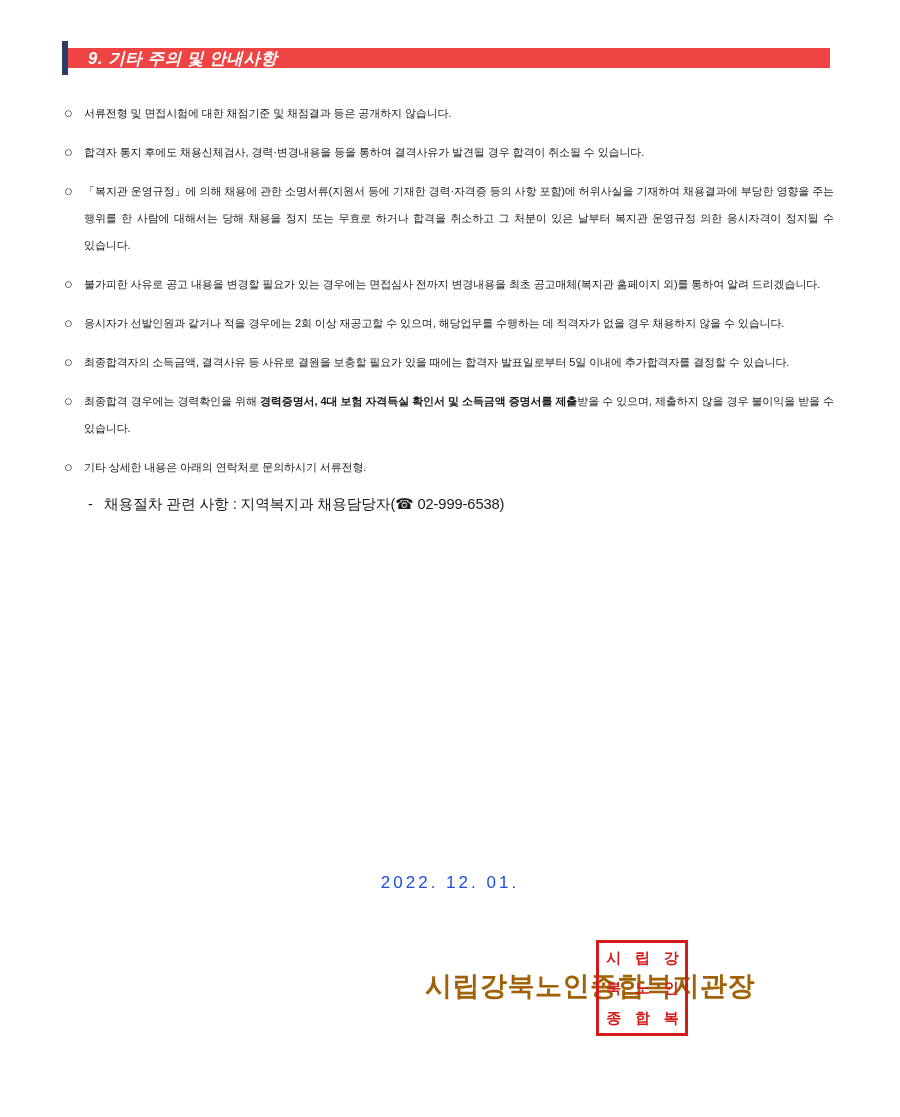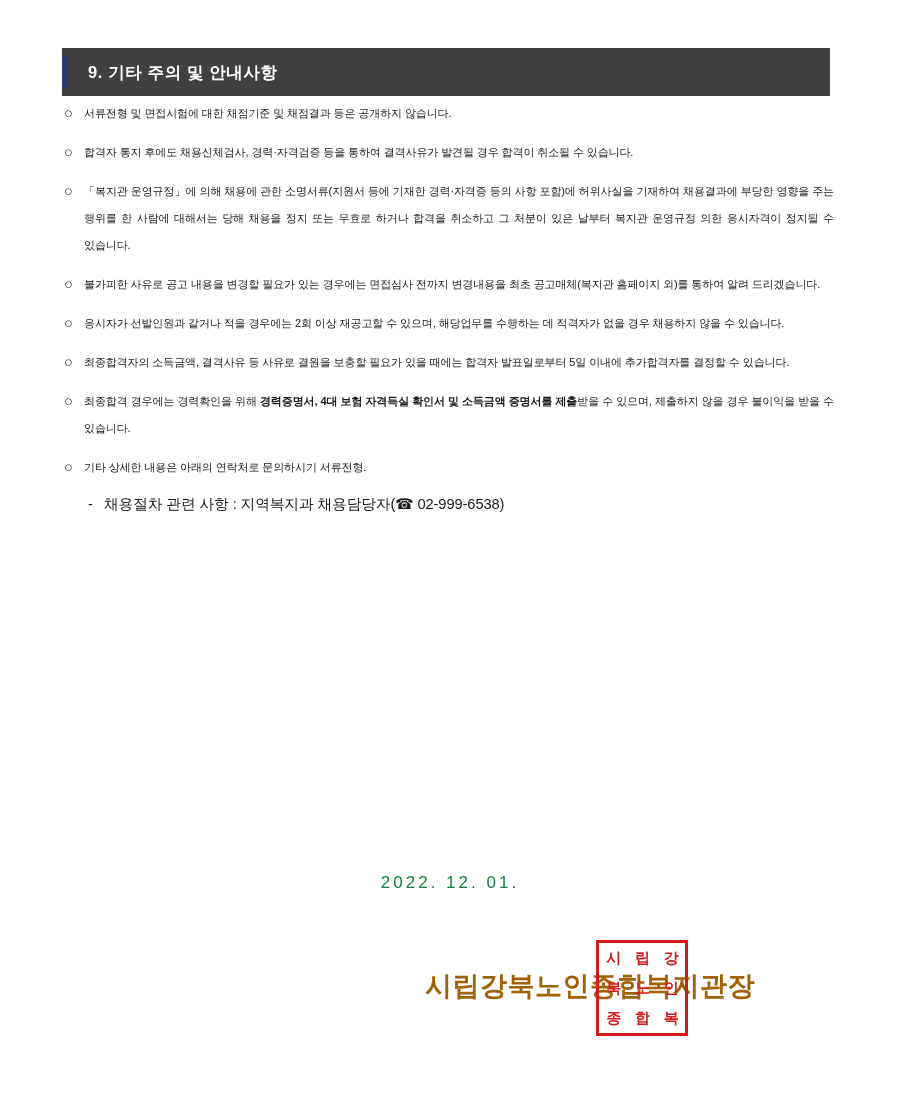--- a/index.html
+++ b/index.html
@@ -21,25 +21,26 @@
     height: 1117px;
     box-sizing: border-box;
     padding: 0;
   }
   
   .section-header {
     position: absolute;
     left: 62px;
     top: 48px;
     width: 768px;
-    height: 48px;
-    background: #404040;
+    height: 20px;
+    background: #ef4444;
     display: flex;
     align-items: center;
     box-sizing: border-box;
+    font-style: italic;
   }
   .section-header .bar-accent {
     width: 6px;
     height: 34px;
     background: #2d3b68;
     flex: 0 0 6px;
   }
   .section-header .title {
     color: #ffffff;
     font-size: 16.5px;
@@ -108,21 +109,21 @@
 
   
   .date-line {
     position: absolute;
     left: 0;
     top: 873px;
     width: 900px;
     text-align: center;
     font-size: 17px;
     letter-spacing: 3px;
-    color: #15803d;
+    color: #1d4ed8;
   }
 
   
   .signature {
     position: absolute;
     left: 0;
     top: 968px;
     width: 755px;
     text-align: right;
     font-size: 27px;
@@ -170,21 +171,21 @@
 
   <div class="content">
 
     <div class="item">
       <div class="marker">○</div>
       <div class="text">서류전형 및 면접시험에 대한 채점기준 및 채점결과 등은 공개하지 않습니다.</div>
     </div>
 
     <div class="item">
       <div class="marker">○</div>
-      <div class="text">합격자 통지 후에도 채용신체검사, 경력·자격검증 등을 통하여 결격사유가 발견될 경우 합격이 취소될 수 있습니다.</div>
+      <div class="text">합격자 통지 후에도 채용신체검사, 경력·변경내용을 등을 통하여 결격사유가 발견될 경우 합격이 취소될 수 있습니다.</div>
     </div>
 
     <div class="item">
       <div class="marker">○</div>
       <div class="text">「복지관 운영규정」에 의해 채용에 관한 소명서류(지원서 등에 기재한 경력·자격증 등의 사항 포함)에 허위사실을 기재하여 채용결과에 부당한 영향을 주는 행위를 한 사람에 대해서는 당해 채용을 정지 또는 무효로 하거나 합격을 취소하고 그 처분이 있은 날부터 복지관 운영규정 의한 응시자격이 정지될 수 있습니다.</div>
     </div>
 
     <div class="item">
       <div class="marker">○</div>
       <div class="text">불가피한 사유로 공고 내용을 변경할 필요가 있는 경우에는 면접심사 전까지 변경내용을 최초 공고매체(복지관 홈페이지 외)를 통하여 알려 드리겠습니다.</div>

